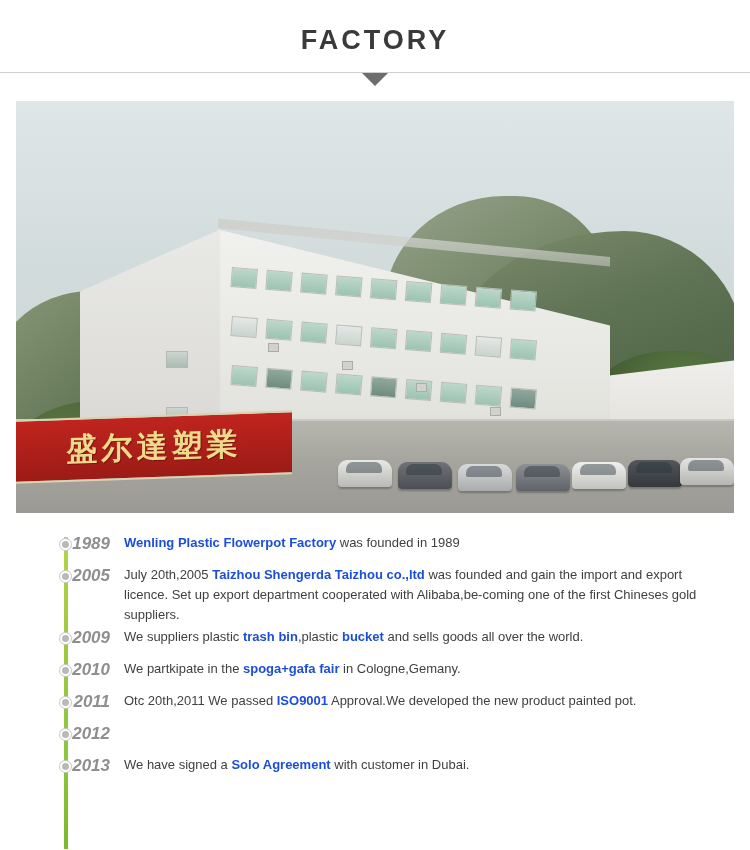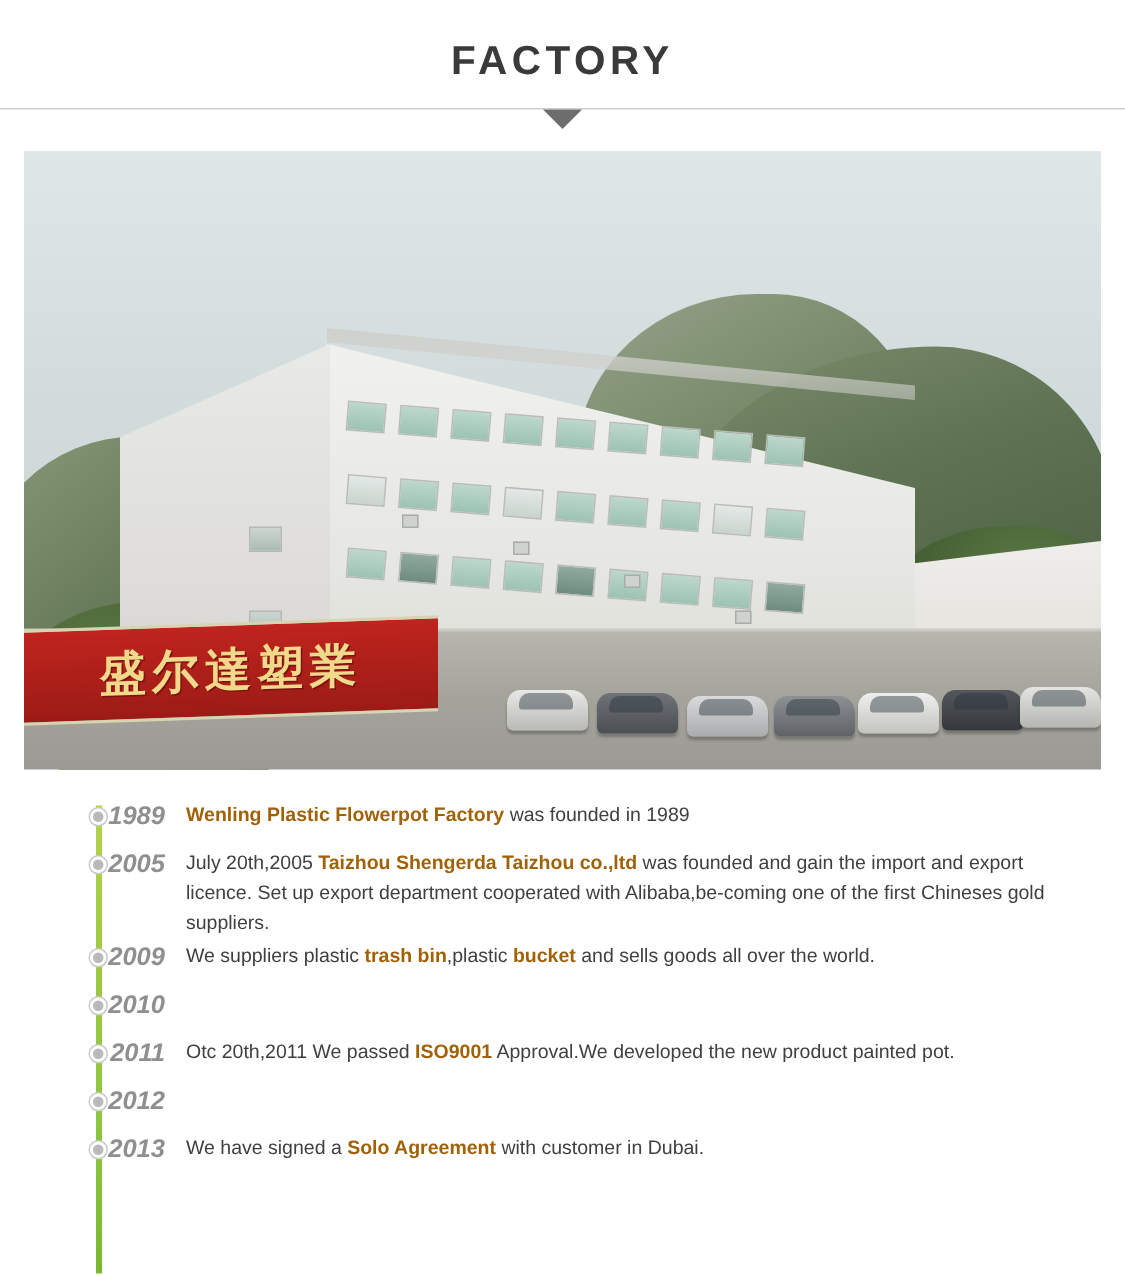--- a/index.html
+++ b/index.html
@@ -261,21 +261,21 @@
     line-height: 1.35;
     flex: 0 0 108px;
   }
   .desc {
     font-size: 13px;
     color: #3f3f3f;
     line-height: 1.55;
     padding-right: 8px;
     flex: 1 1 auto;
   }
-  .desc b { font-weight: bold; color: #a16207; }
+  .desc b { font-weight: bold; color: #1d4ed8; }
 </style>
 </head>
 <body>
 
 <div class="page">
 
   <div class="header">
     <div class="header-title">FACTORY</div>
     <div class="header-rule">
       <div class="header-caret"></div>
@@ -385,20 +385,21 @@
           <div class="desc"><span>July 20th,2005 </span><b>Taizhou Shengerda Taizhou co.,ltd</b><span> was founded and gain the import and export licence. Set up export department cooperated with Alibaba,be-coming one of the first Chineses gold suppliers.</span></div>
         </div>
         <div class="row">
           <div class="dot"></div>
           <div class="year">2009</div>
           <div class="desc"><span>We suppliers plastic </span><b>trash bin</b><span>,plastic </span><b>bucket</b><span> and sells goods all over the world.</span></div>
         </div>
         <div class="row">
           <div class="dot"></div>
           <div class="year">2010</div>
+          <div class="desc"><span>We partkipate in the </span><b>spoga+gafa fair</b><span> in Cologne,Gemany.</span></div>
         </div>
         <div class="row">
           <div class="dot"></div>
           <div class="year">2011</div>
           <div class="desc"><span>Otc 20th,2011 We passed </span><b>ISO9001</b><span> Approval.We developed the new product painted pot.</span></div>
         </div>
         <div class="row">
           <div class="dot"></div>
           <div class="year">2012</div>
         </div>

